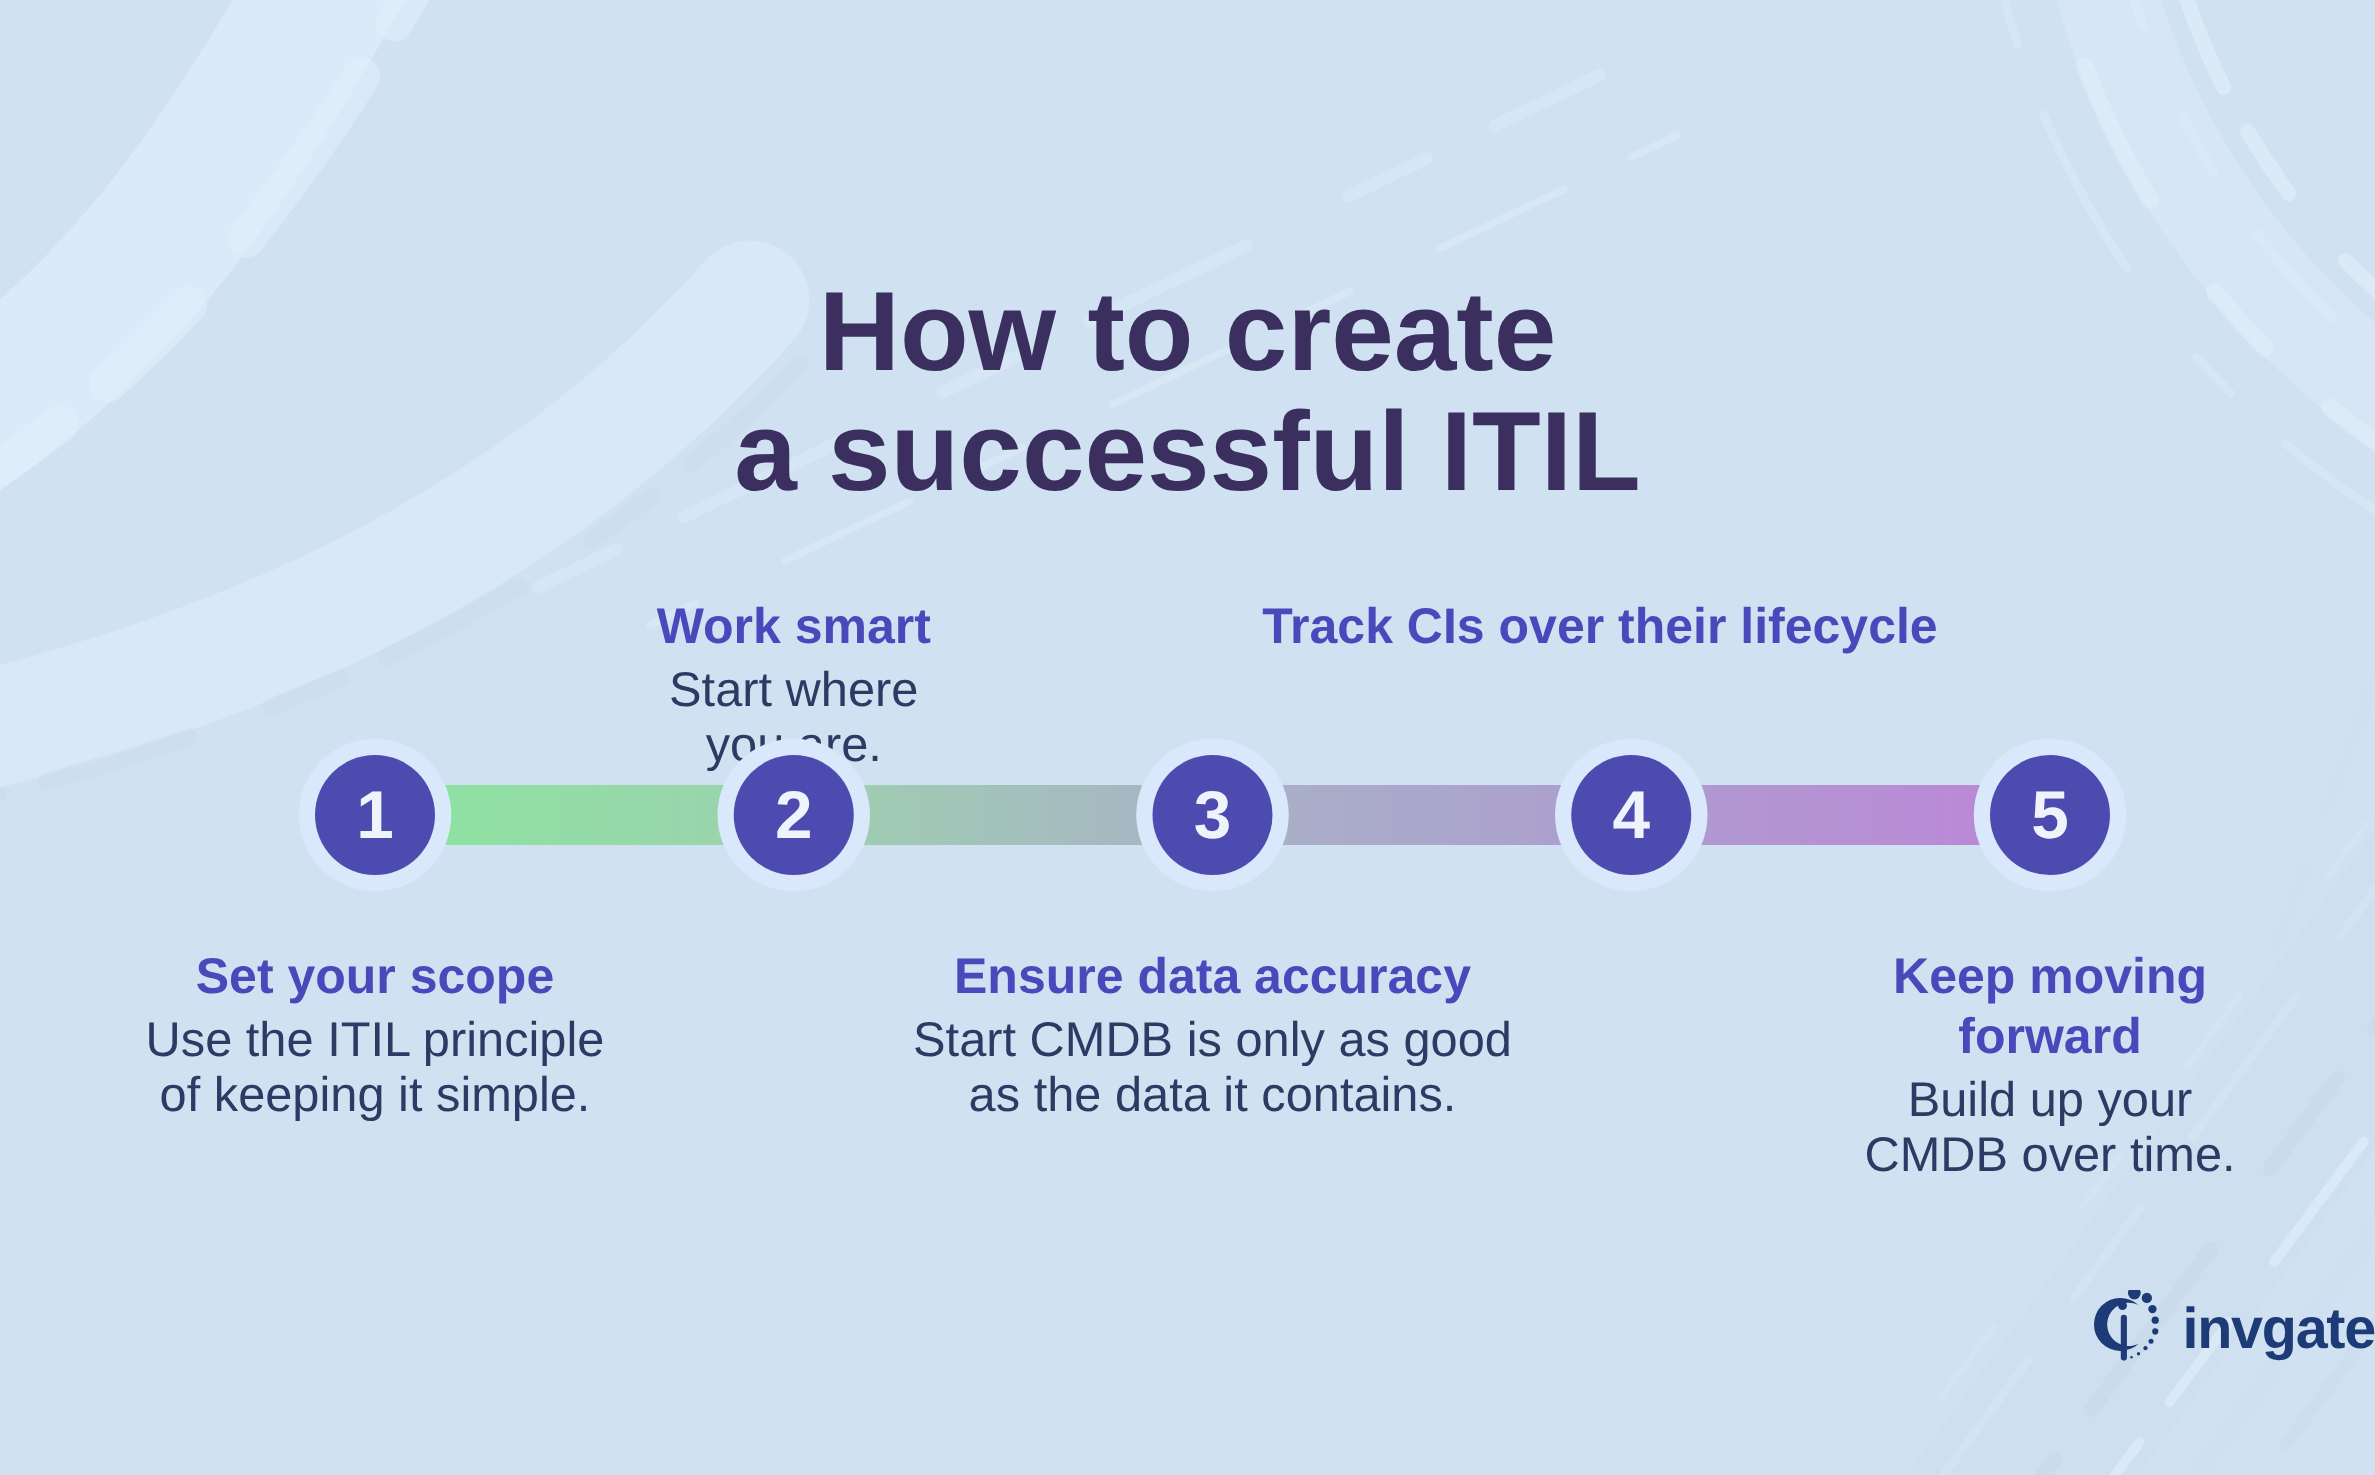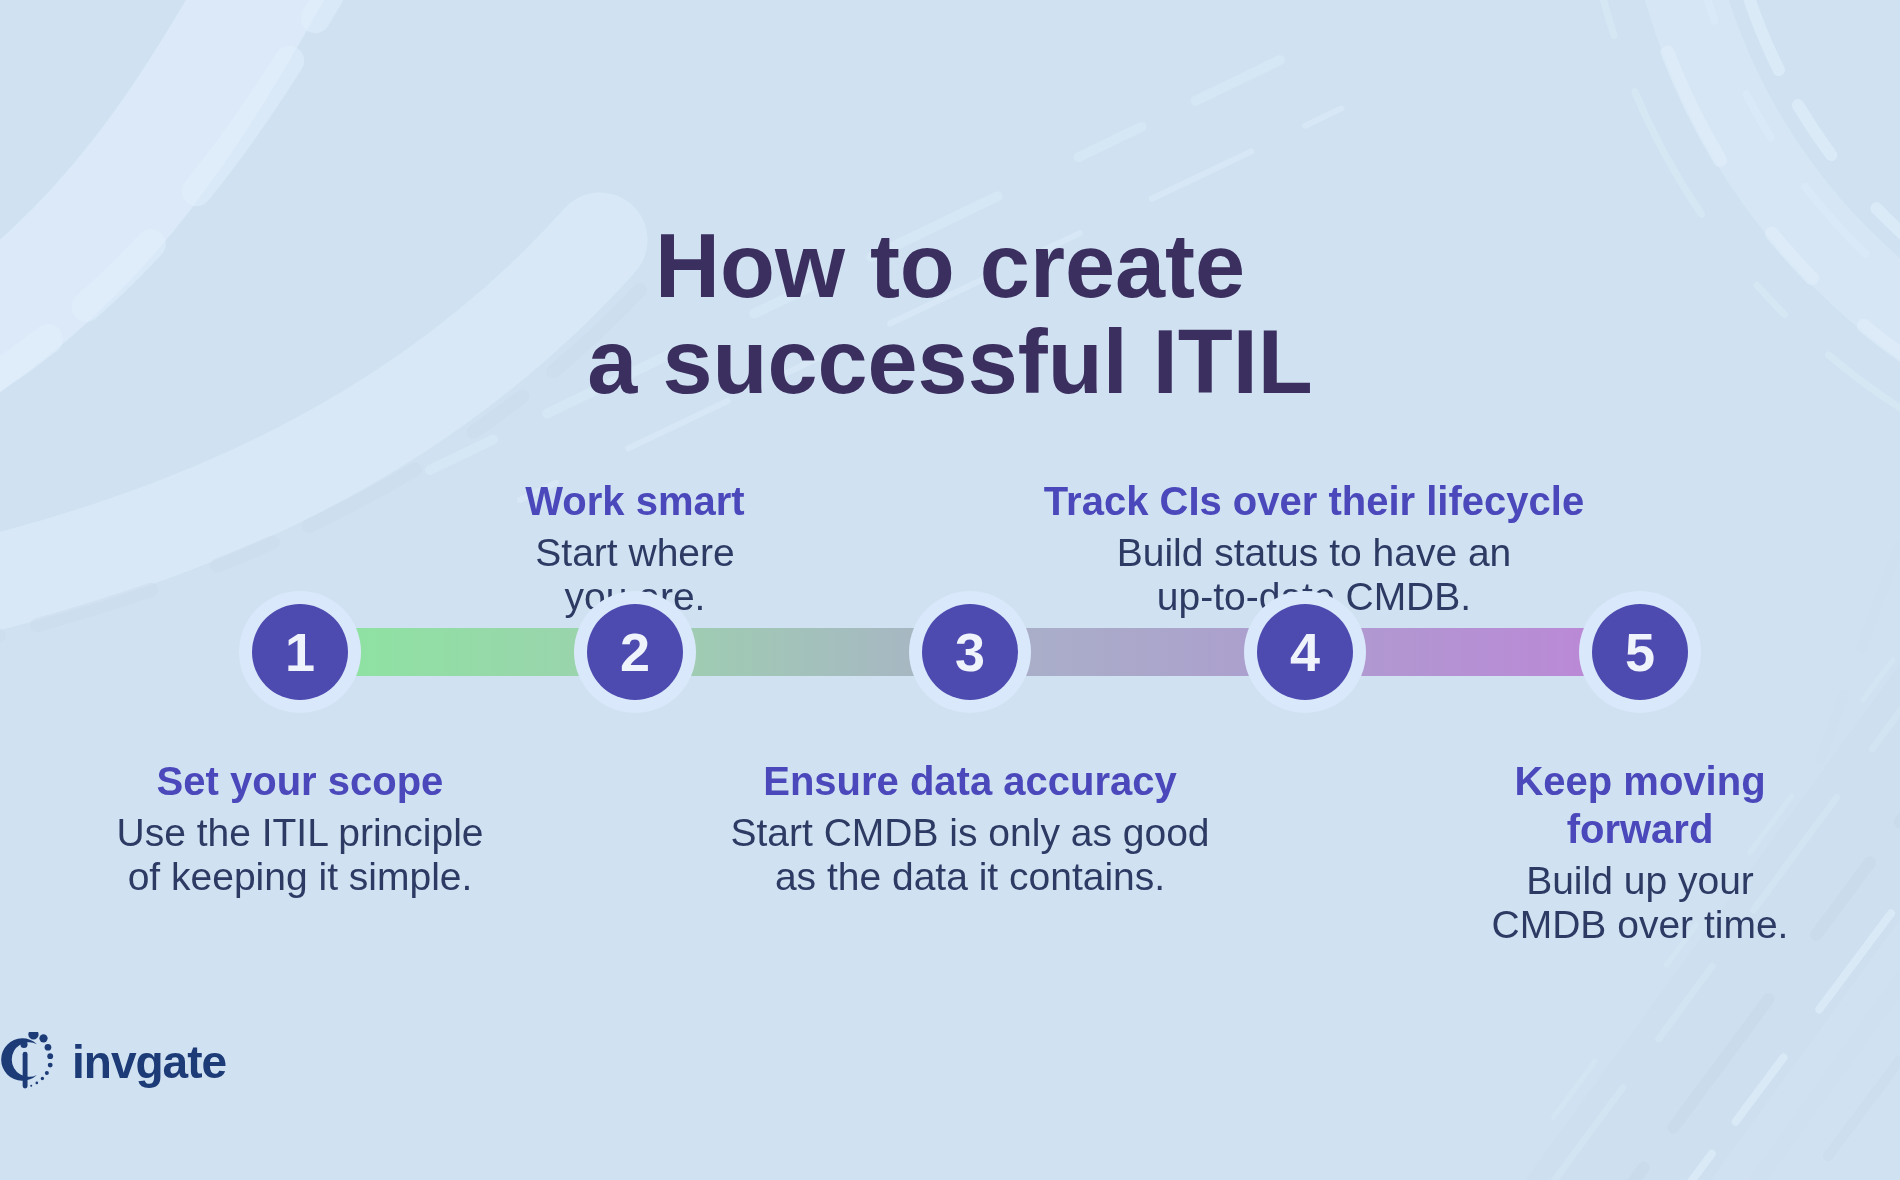--- a/index.html
+++ b/index.html
@@ -41,37 +41,37 @@
   .circle .num{
     color:var(--circle_text,#EFF3FC);
     font-size:54px;font-weight:bold;line-height:1;
   }
   .c1{left:252px;} .c2{left:587px;} .c3{left:922px;} .c4{left:1257px;} .c5{left:1592px;}
 
   
   .step-label{position:absolute;width:700px;text-align:center;margin-top:29px;}
   .step-label.above{top:448px;}
   .step-label.below{top:728px;}
-  .lbl-1{left:-50px;} .lbl-2{left:285px;} .lbl-3{left:620px;} .lbl-4{left:964px;} .lbl-5{left:1290px;}
+  .lbl-1{left:-50px;} .lbl-2{left:285px;} .lbl-3{left:620px;} .lbl-4{left:930px;} .lbl-5{left:1290px;}
   .step-heading{
     font-size:40px;font-weight:bold;line-height:48px;
     color:var(--heading,#4A48BB);
   }
   .step-heading span{display:block;white-space:nowrap;}
   .step-desc{
     margin-top:6px;
     font-size:39px;line-height:44px;
     color:var(--body,#2D3A64);
   }
   .step-desc .line{display:block;white-space:nowrap;}
 
   
   .logo{
     position:absolute;top:1032px;left:0;width:1900px;
-    display:flex;align-items:center;justify-content:flex-start;gap:14px;
+    display:flex;align-items:center;justify-content:flex-end;gap:14px;
     color:var(--brand,#1C3B77);
   }
   .logo-icon{width:58px;height:64px;flex:0 0 auto;}
   .brand{
     font-size:46px;font-weight:bold;letter-spacing:-1px;
     transform:translateY(-2px);
   }
 </style>
 </head>
 <body>
@@ -114,24 +114,20 @@
       <span>Work smart</span>
     </div>
     <div class="step-desc">
       <span class="line">Start where</span>
       <span class="line">you are.</span>
     </div>
   </div>
   <div class="step-label above lbl-4">
     <div class="step-heading">
       <span>Track CIs over their lifecycle</span>
-    </div>
-    <div class="step-desc">
-      <span class="line">Build status to have an</span>
-      <span class="line">up-to-date CMDB.</span>
     </div>
   </div>
 
   <div class="track"></div>
 
   <div class="circle c1">
     <span class="num">1</span>
   </div>
   <div class="circle c2">
     <span class="num">2</span>

